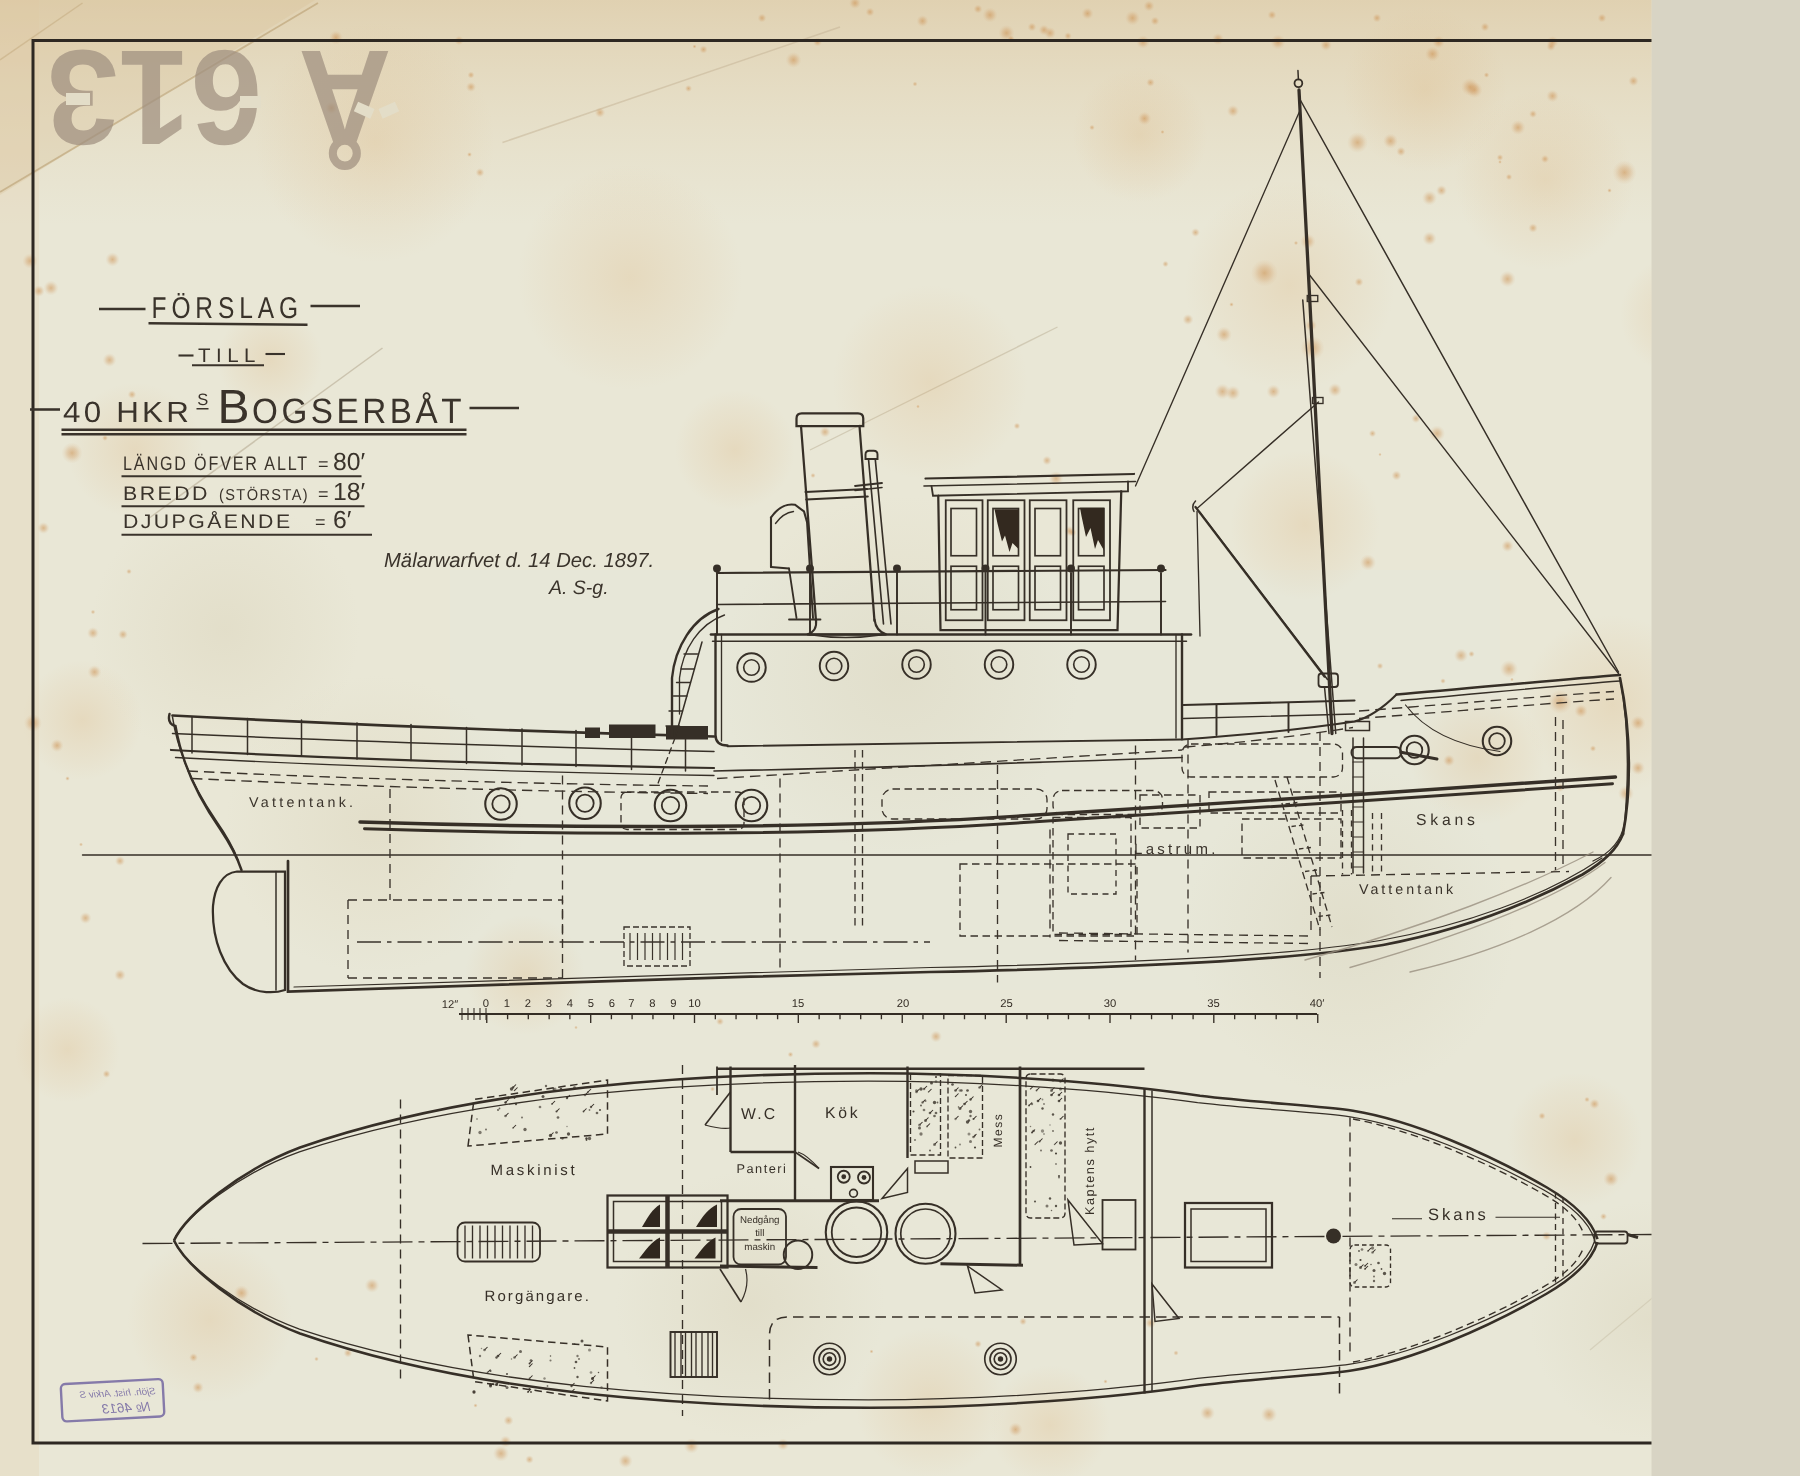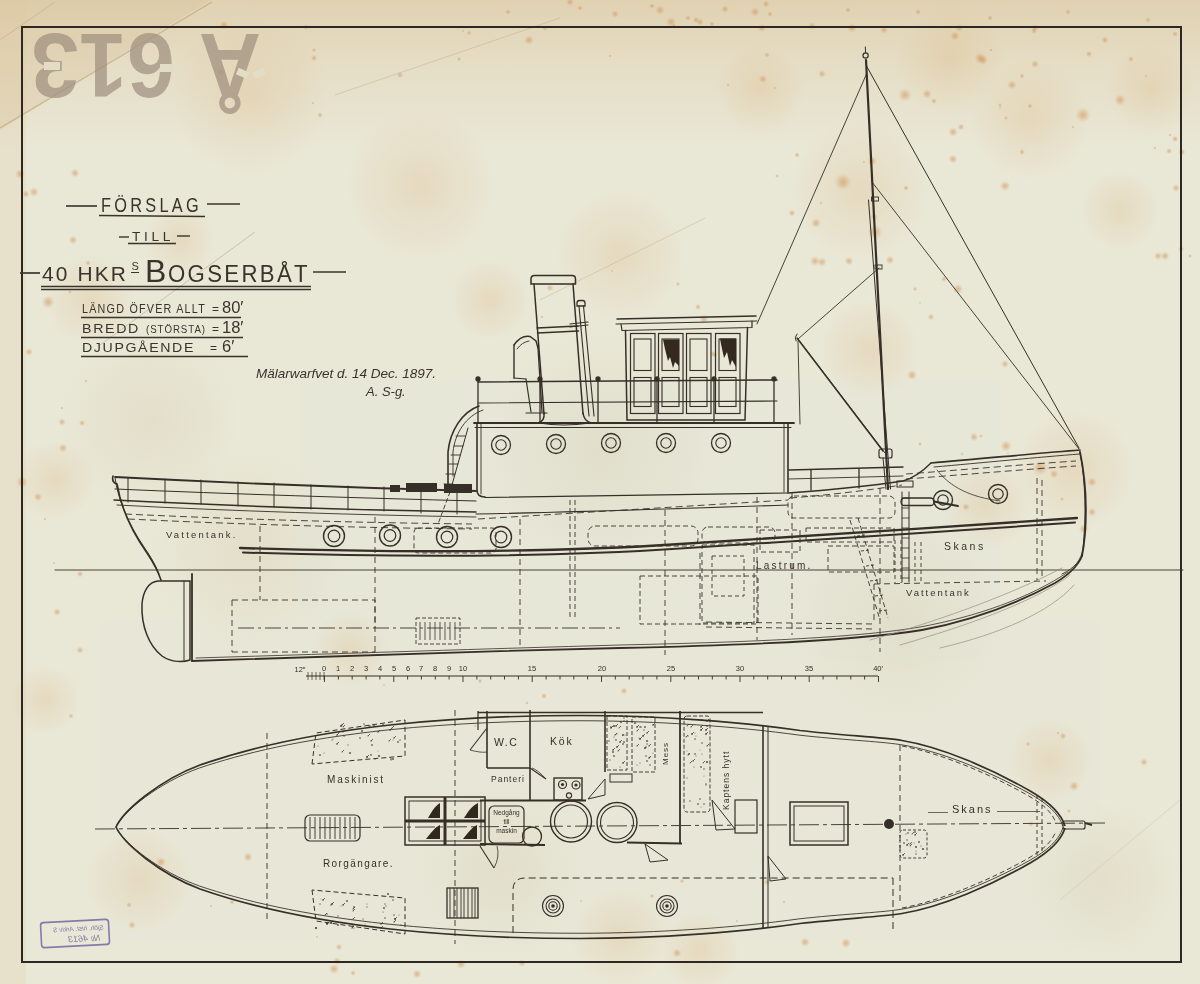--- a/index.html
+++ b/index.html
@@ -1,16 +1,16 @@
 <!DOCTYPE html>
 <html><head>
 <meta charset="utf-8">
 <style>
   html,body{margin:0;padding:0;background:#d8d4c4;}
-  #page{position:relative;width:1200px;height:984px;overflow:hidden;text-align:right;}
+  #page{position:relative;width:1101px;height:984px;overflow:hidden;text-align:right;}
   svg text{font-family:"Liberation Sans",sans-serif;}
 </style>
 </head>
 <body>
 <div id="page">
 <svg width="1200" height="984" viewBox="0 0 1200 984">
 <defs>
   <radialGradient id="spot">
           <stop offset="0%" stop-color="#c8863f" stop-opacity="0.5"></stop>
           <stop offset="45%" stop-color="#cd8f50" stop-opacity="0.3"></stop>

